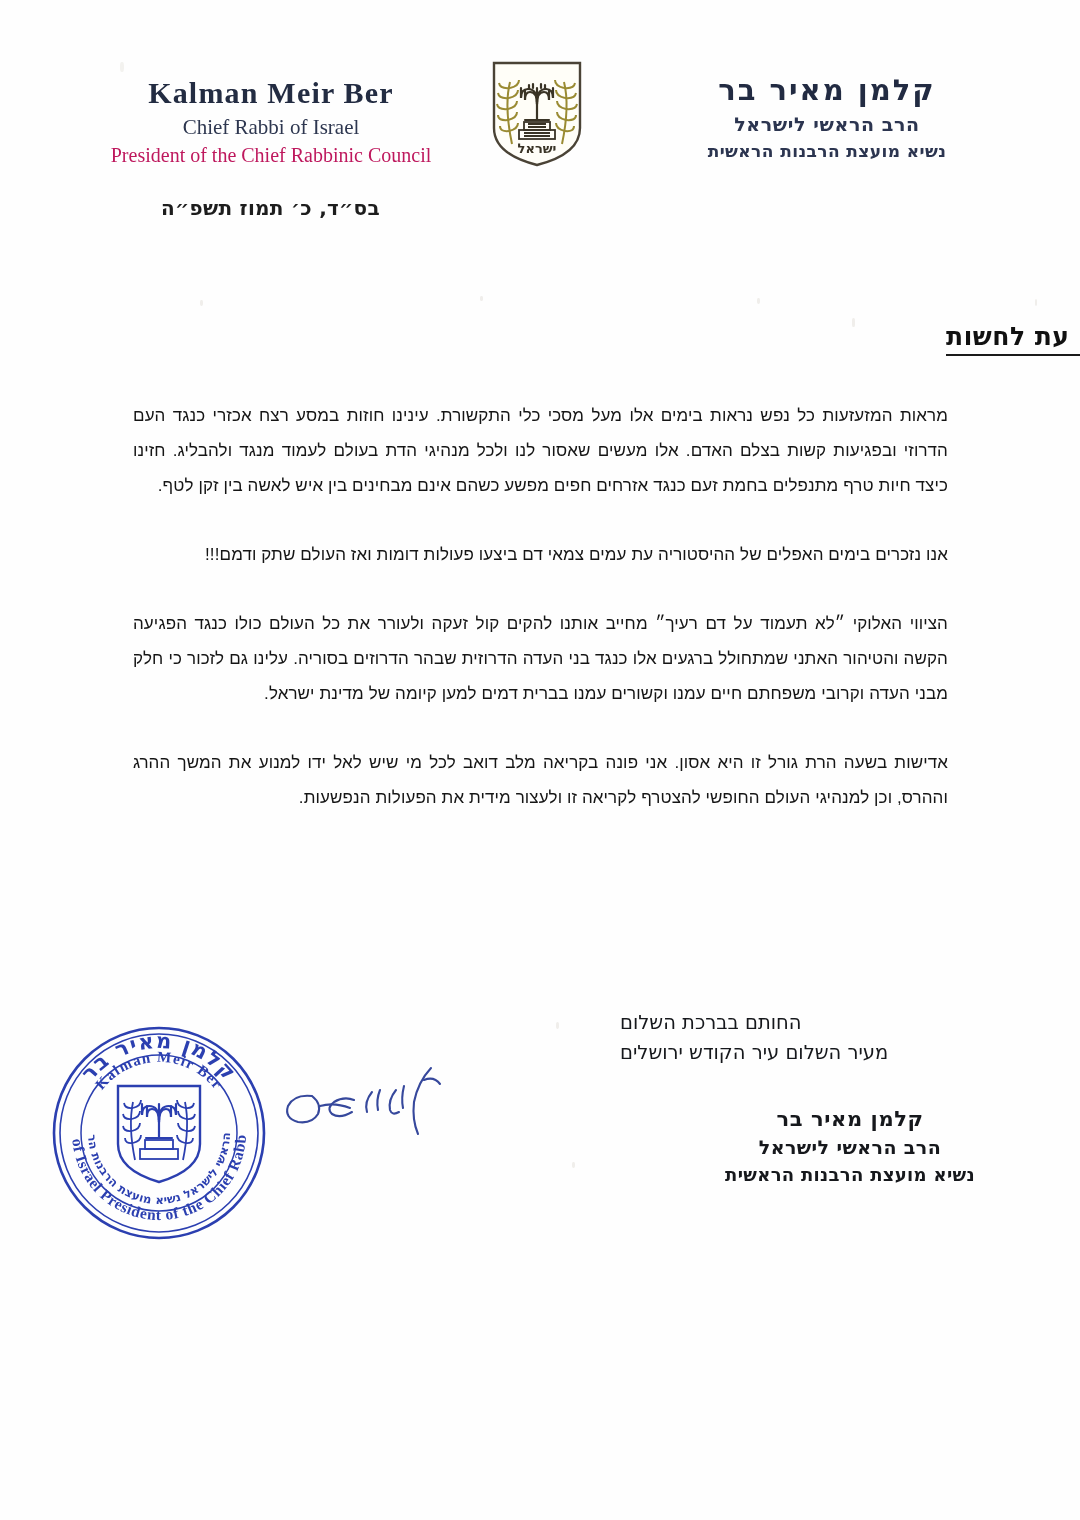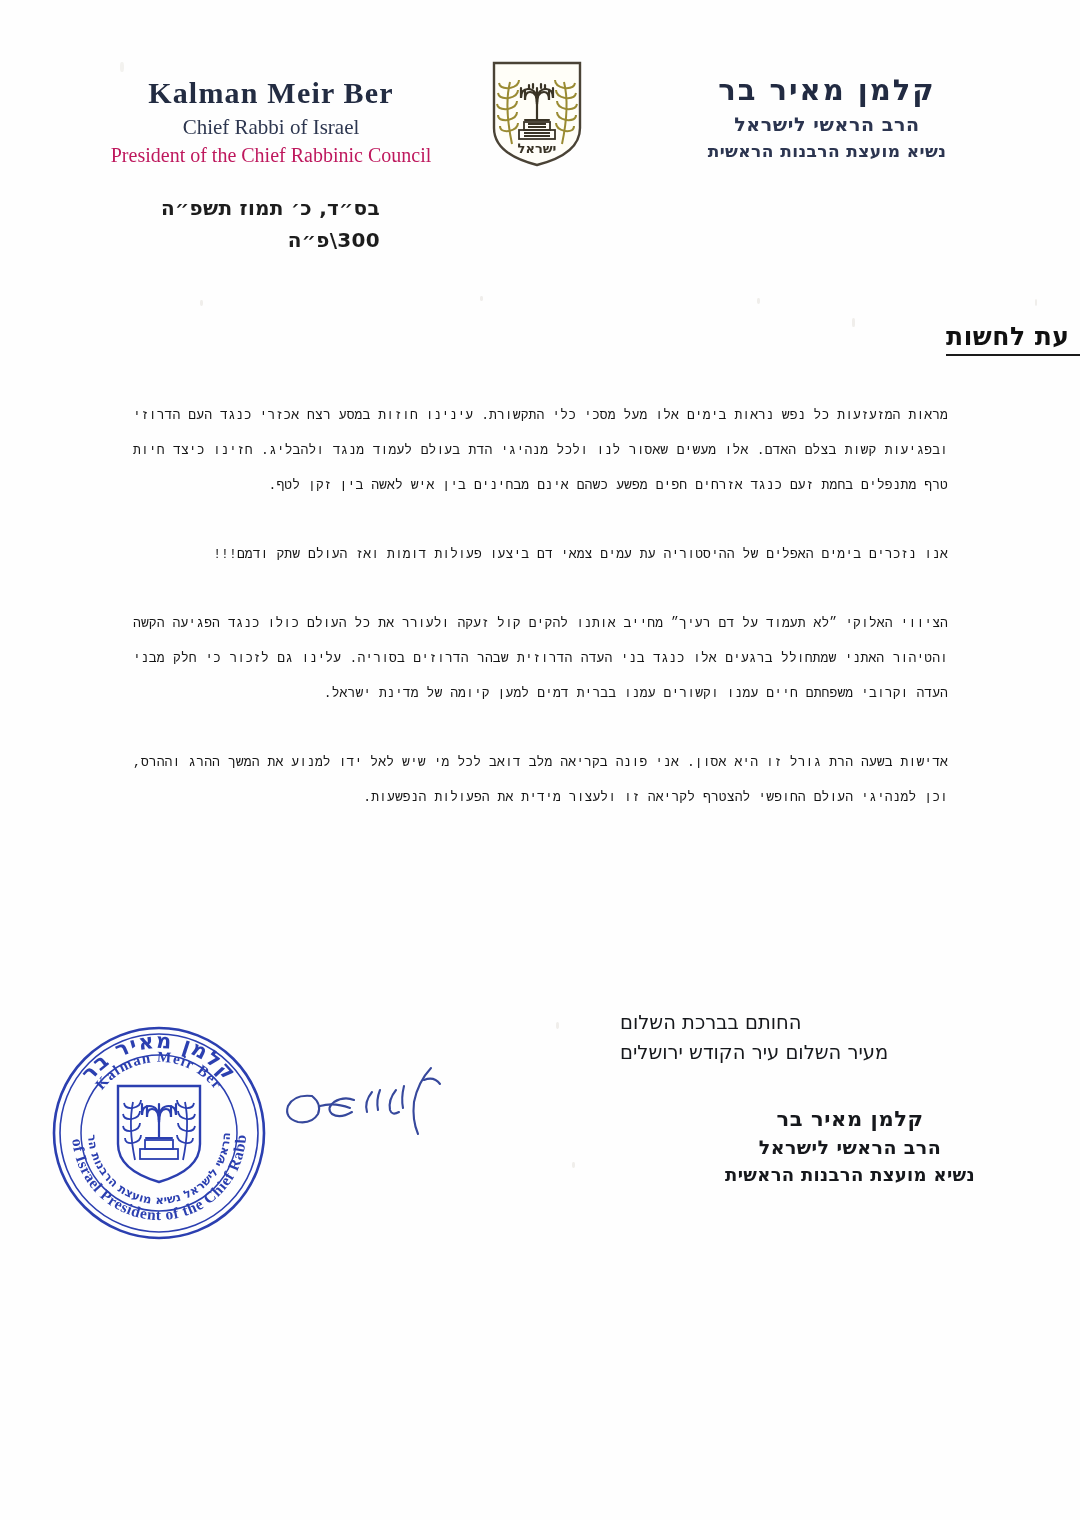--- a/index.html
+++ b/index.html
@@ -141,22 +141,22 @@
   }
 
   
   .body-text {
     position: absolute;
     top: 398px;
     right: 132px;
     width: 815px;
     direction: rtl;
     text-align: justify;
-    font-family: Liberation Mono, monospace;
-    font-size: 13px;
+    font-family: Liberation Sans, sans-serif;
+    font-size: 17px;
     line-height: 35px;
     color: #151515;
     letter-spacing: 0.1px;
   }
   .body-text p {
     margin: 0 0 34px 0;
     text-align: justify;
     text-align-last: right;
   }
   .body-text p.last { margin-bottom: 0; }
@@ -341,21 +341,20 @@
 
     <div class="lh-hebrew">
       <div class="lh-name-he">קלמן מאיר בר</div>
       <div class="lh-sub1-he">הרב הראשי לישראל</div>
       <div class="lh-sub2-he">נשיא מועצת הרבנות הראשית</div>
     </div>
   </div>
 
   <div class="dateblock">
     <div>בס״ד, כ׳ תמוז תשפ״ה</div>
-    <div>300\פ״ה</div>
   </div>
 
   <div class="doc-title">
     <span>לא עת לחשות</span>
   </div>
 
   <div class="body-text">
     <p>מראות המזעזעות כל נפש נראות בימים אלו מעל מסכי כלי התקשורת. עינינו חוזות במסע רצח אכזרי כנגד העם הדרוזי ובפגיעות קשות בצלם האדם. אלו מעשים שאסור לנו ולכל מנהיגי הדת בעולם לעמוד מנגד ולהבליג. חזינו כיצד חיות טרף מתנפלים בחמת זעם כנגד אזרחים חפים מפשע כשהם אינם מבחינים בין איש לאשה בין זקן לטף.</p>
     <p>אנו נזכרים בימים האפלים של ההיסטוריה עת עמים צמאי דם ביצעו פעולות דומות ואז העולם שתק ודמם!!!</p>
     <p>הציווי האלוקי ״לא תעמוד על דם רעיך״ מחייב אותנו להקים קול זעקה ולעורר את כל העולם כולו כנגד הפגיעה הקשה והטיהור האתני שמתחולל ברגעים אלו כנגד בני העדה הדרוזית שבהר הדרוזים בסוריה. עלינו גם לזכור כי חלק מבני העדה וקרובי משפחתם חיים עמנו וקשורים עמנו בברית דמים למען קיומה של מדינת ישראל.</p>

